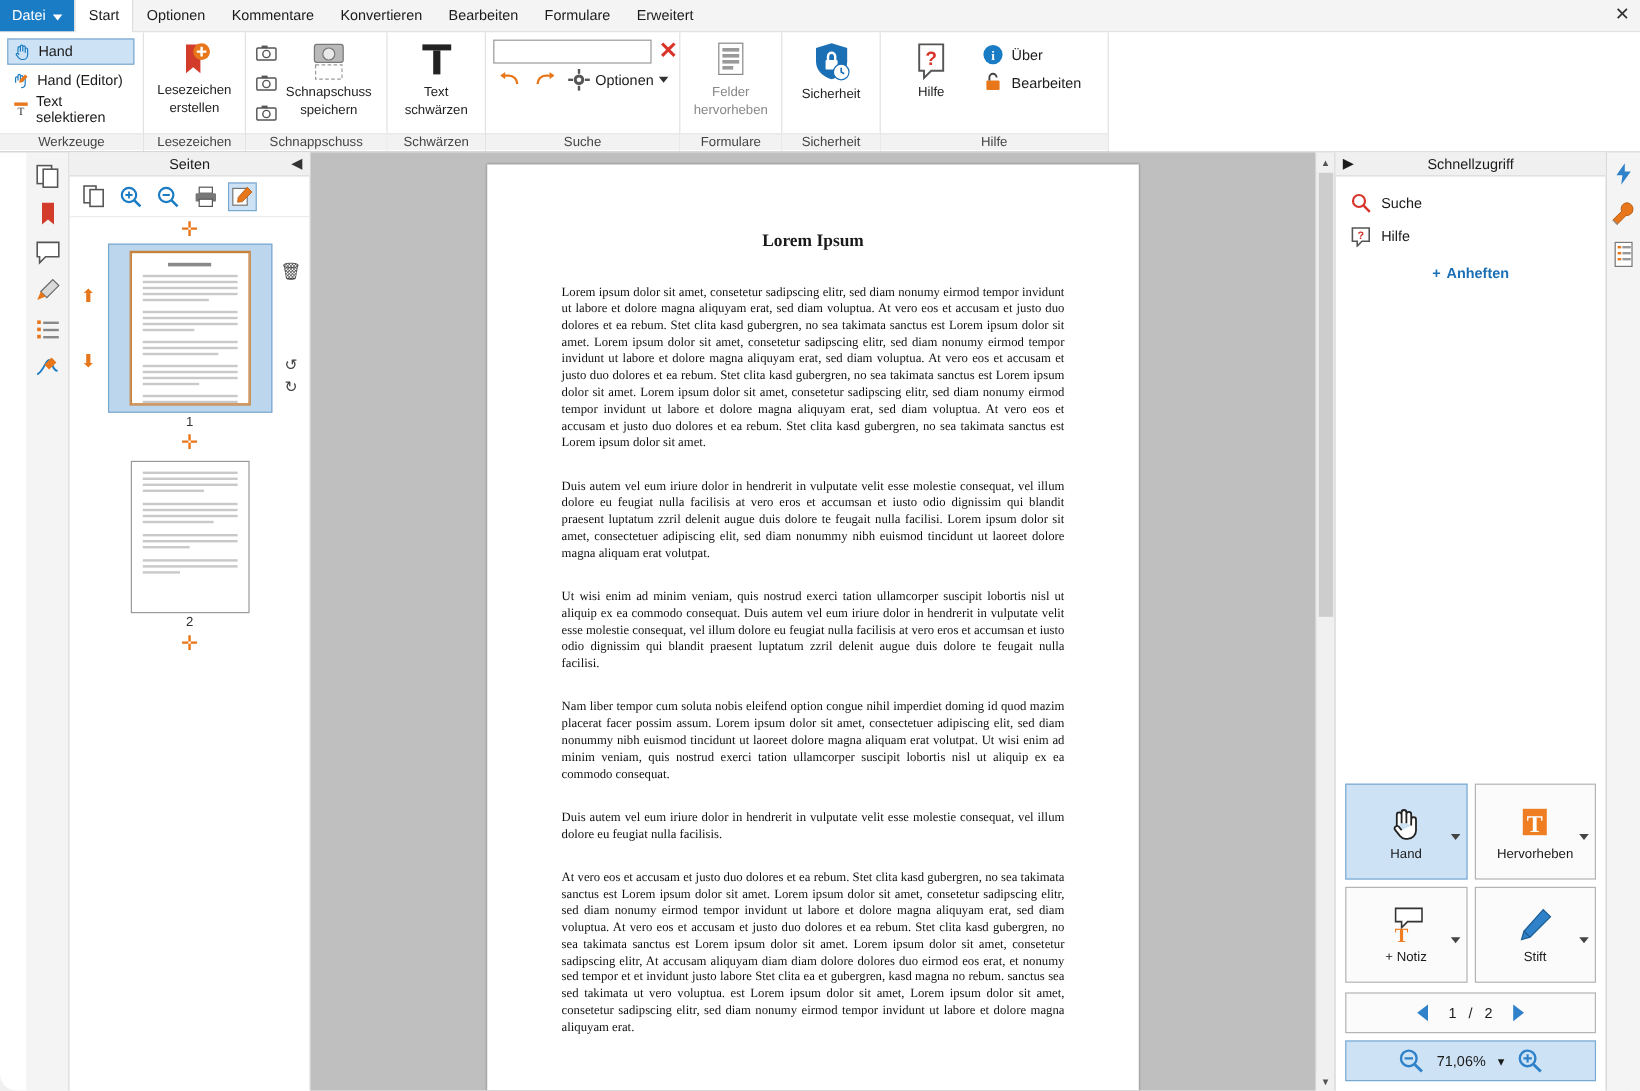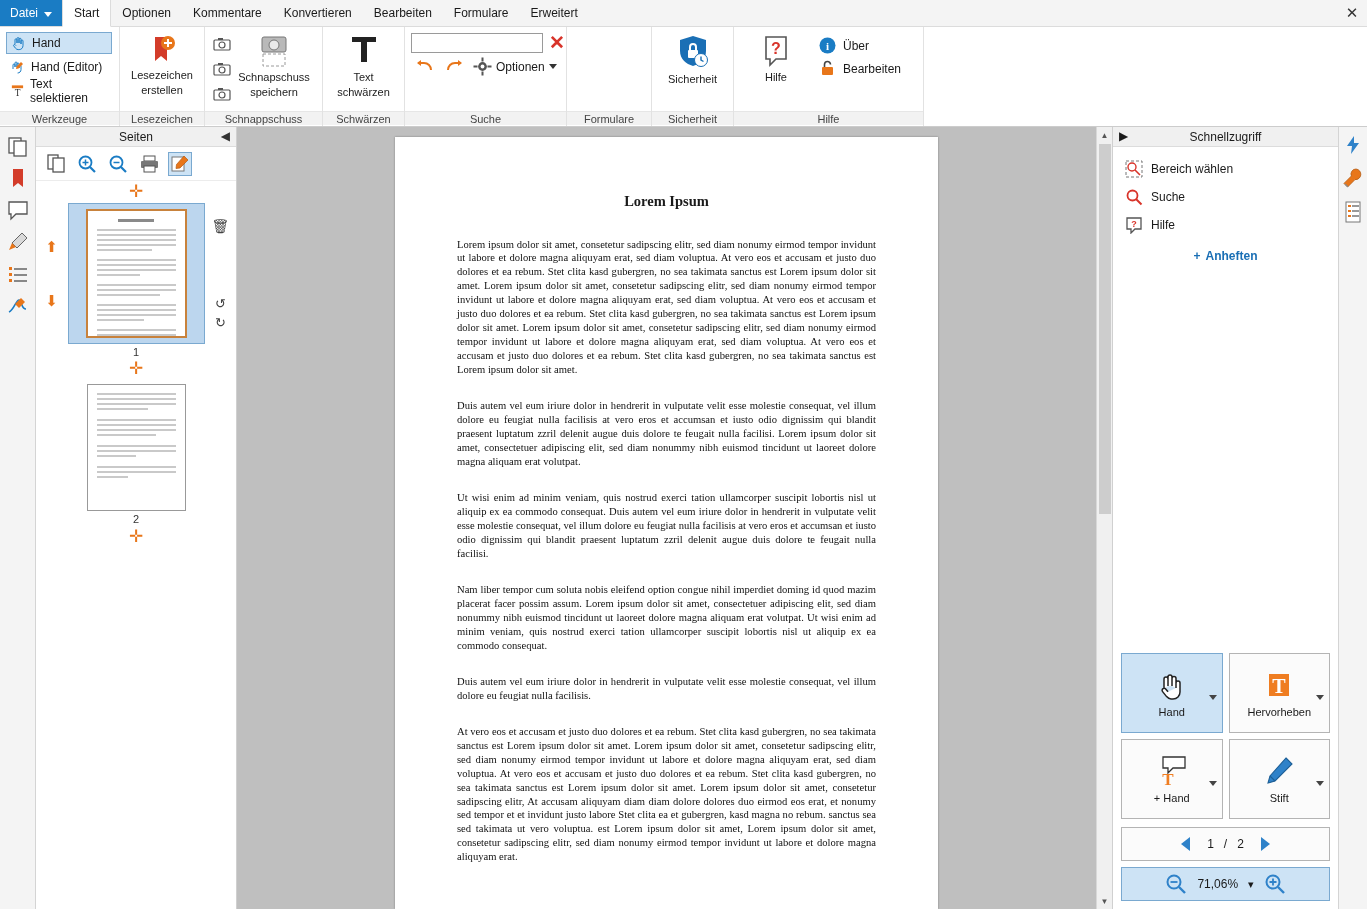--- a/index.html
+++ b/index.html
@@ -185,20 +185,21 @@
     padding: 6px 6px 0 2px;
     font-size: 12px;
   }
   .hlp-row { display: flex; align-items: center; gap: 6px; }
 
   
   .main {
     flex: 1;
     display: flex;
     min-height: 0;
+    padding-left: 22px;
   }
 
   
   .leftstrip {
     width: 36px;
     background: #f4f4f4;
     border-right: 1px solid #d4d4d4;
     display: flex;
     flex-direction: column;
     align-items: center;
@@ -601,20 +602,33 @@
             </svg>
             <span>Optionen</span>
             <span class="caret-sm"></span>
           </div>
         </div>
       </div>
       <div class="rgroup-label">Suche</div>
     </div>
 
     <div class="rgroup" style="width:85px">
+      <div class="rgroup-body" style="justify-content:center">
+        <div class="bigbtn">
+          <svg width="36" height="36" viewBox="0 0 36 36">
+            <rect x="8" y="3" width="20" height="26" fill="#fff" stroke="#888"></rect>
+            <rect x="11" y="7" width="14" height="3" fill="#9a9a9a"></rect>
+            <rect x="11" y="12" width="14" height="3" fill="#9a9a9a"></rect>
+            <rect x="11" y="17" width="14" height="3" fill="#9a9a9a"></rect>
+            <rect x="11" y="22" width="9" height="3" fill="#9a9a9a"></rect>
+          </svg>
+          <span style="color:#888">Felder</span>
+          <span style="color:#888">hervorheben</span>
+        </div>
+      </div>
       <div class="rgroup-label">Formulare</div>
     </div>
 
     <div class="rgroup" style="width:82px">
       <div class="rgroup-body" style="justify-content:center">
         <div class="bigbtn">
           <svg width="38" height="38" viewBox="0 0 38 38">
             <path d="M19 3l13 4v11c0 8-6 13-13 15-7-2-13-7-13-15V7z" fill="#1a6fb5"></path>
             <rect x="14" y="17" width="10" height="8" rx="1" fill="#fff"></rect>
             <path d="M16 17v-3a3 3 0 0 1 6 0v3" fill="none" stroke="#fff" stroke-width="2"></path>
@@ -826,28 +840,20 @@
     </div>
 
     <div class="rightpanel">
       <div class="rp-header">
         <span class="expand">▶</span>
         <span>Schnellzugriff</span>
       </div>
       <div class="rp-list">
         <div class="rp-item">
           <svg width="18" height="18" viewBox="0 0 18 18">
-            <rect x="1" y="1" width="16" height="16" fill="none" stroke="#777" stroke-dasharray="3 2"></rect>
-            <circle cx="7" cy="7" r="4" fill="none" stroke="#d8342a" stroke-width="1.4"></circle>
-            <path d="M10 10l5 5" stroke="#d8342a" stroke-width="1.6"></path>
-          </svg>
-          <span>Bereich wählen</span>
-        </div>
-        <div class="rp-item">
-          <svg width="18" height="18" viewBox="0 0 18 18">
             <circle cx="7.5" cy="7.5" r="5" fill="none" stroke="#d8342a" stroke-width="1.8"></circle>
             <path d="M11 11l5.5 5.5" stroke="#d8342a" stroke-width="2"></path>
           </svg>
           <span>Suche</span>
         </div>
         <div class="rp-item">
           <svg width="18" height="18" viewBox="0 0 18 18">
             <path d="M2 2h14v11h-6l-4 4v-4H2z" fill="#fff" stroke="#555" stroke-width="1.3"></path>
             <text x="9" y="11" font-size="9" font-weight="bold" text-anchor="middle" fill="#d8342a" font-family="Liberation Sans, sans-serif">?</text>
           </svg>
@@ -876,21 +882,21 @@
           </svg>
           <span class="tcaret"></span>
           <span>Hervorheben</span>
         </div>
         <div class="tile">
           <svg width="38" height="34" viewBox="0 0 38 34">
             <path d="M10 2h22v11H20l-5 5v-5h-5z" fill="#fff" stroke="#333" stroke-width="1.3"></path>
             <text x="15" y="30" font-size="17" font-weight="bold" text-anchor="middle" fill="#ef7d21" font-family="Liberation Serif, serif">T</text>
           </svg>
           <span class="tcaret"></span>
-          <span>+ Hand</span>
+          <span>+ Notiz</span>
         </div>
         <div class="tile">
           <svg width="34" height="34" viewBox="0 0 34 34">
             <path d="M24 3l6 6-17 17-7 2 2-7z" fill="#2f82c9" stroke="#1d5f96" stroke-width="1.1"></path>
             <path d="M8 21l5 5" stroke="#1d5f96" stroke-width="1.1"></path>
           </svg>
           <span class="tcaret"></span>
           <span>Stift</span>
         </div>
       </div>

